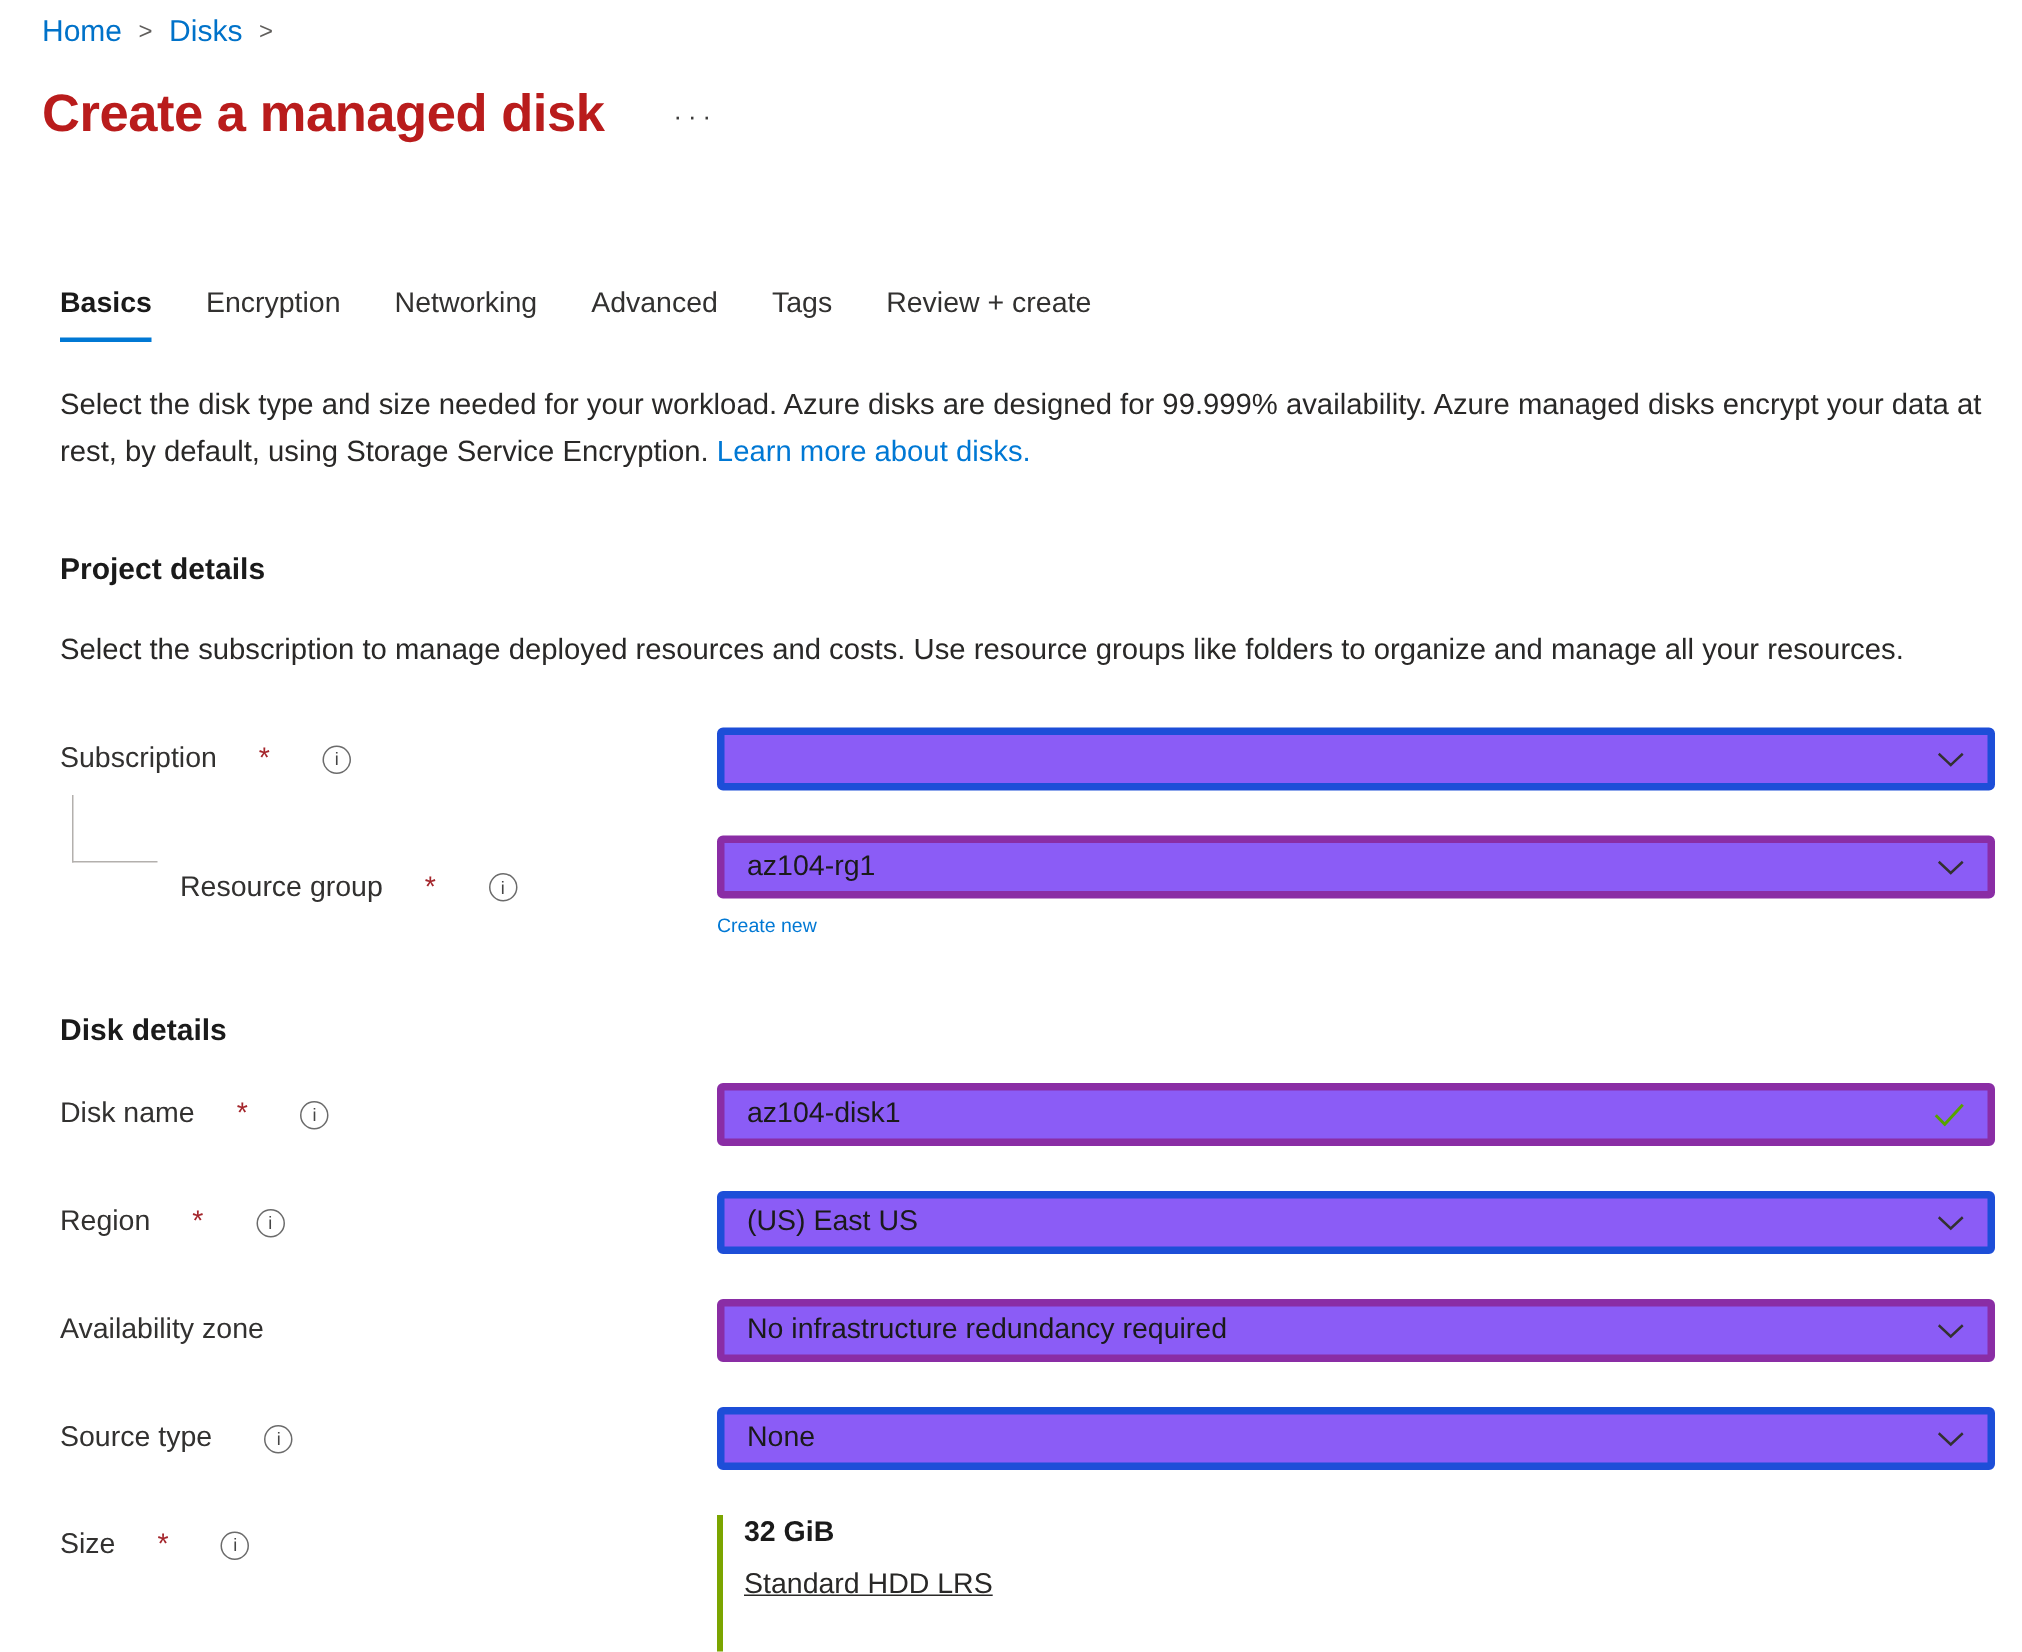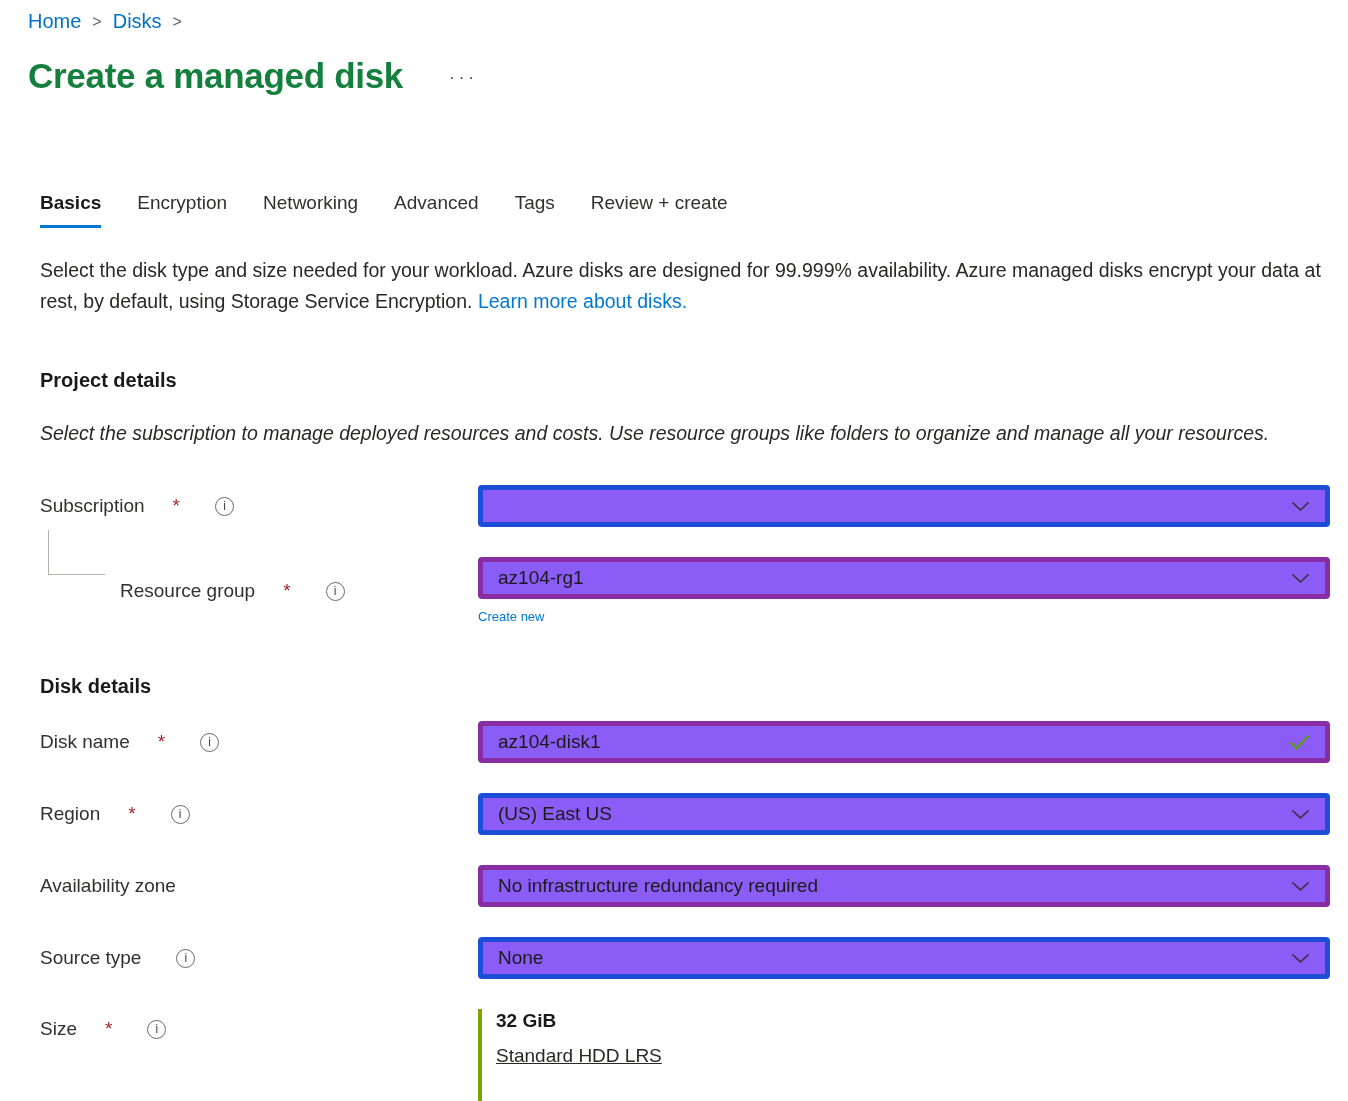--- a/index.html
+++ b/index.html
@@ -14,39 +14,39 @@
   }
   .page { padding: 8px 18px 0 28px; }
 
   
   .breadcrumb { display: flex; align-items: center; gap: 11px; font-size: 20px; height: 26px; }
   .breadcrumb a { color: #0072c9; text-decoration: none; cursor: pointer; }
   .crumb-sep { color: #605e5c; font-size: 16px; padding-top: 1px; }
 
   
   .title-row { display: flex; align-items: center; margin-top: 22px; }
-  h1.title { font-size: 35px; font-weight: 700; color: #15803d; letter-spacing: -0.3px; }
+  h1.title { font-size: 35px; font-weight: 700; color: #b91c1c; letter-spacing: -0.3px; }
   .more-btn { margin-left: 46px; color: #3b3a39; font-size: 17px; letter-spacing: 4px; cursor: pointer; padding-top: 4px; }
 
   
   .content { margin-left: 12px; }
 
   
   .tabs { display: flex; gap: 36px; margin-top: 96px; }
   .tab { font-size: 19px; color: #323130; padding-bottom: 11px; cursor: pointer; border-bottom: 3px solid transparent; }
   .tab.active { font-weight: 700; color: #1a1a1a; border-bottom-color: #0078d4; }
 
   
   .intro, .section-desc { font-size: 19.5px; line-height: 31px; color: #292827; max-width: 1292px; }
   .intro { margin-top: 27px; }
   a.link { color: #0078d4; text-decoration: none; cursor: pointer; }
 
   h2.section { font-size: 20px; font-weight: 700; color: #1a1a1a; }
   .project-heading { margin-top: 52px; }
-  .section-desc { margin-top: 26px; font-style: italic; }
+  .section-desc { margin-top: 26px; }
   .disk-heading { margin-top: 50px; }
 
   
   .form-area { margin-top: 36px; }
   .form-row { display: flex; align-items: center; margin-bottom: 30px; }
   .label-cell { width: 438px; flex: none; display: flex; align-items: center; font-size: 19px; color: #323130; gap: 22px; }
   .label-cell .req { color: #a4262c; margin-left: 6px; font-size: 19px; }
   .info-icon {
     width: 19px; height: 19px; margin-left: 13px;
     border: 1px solid #6b6b6b; border-radius: 50%;

